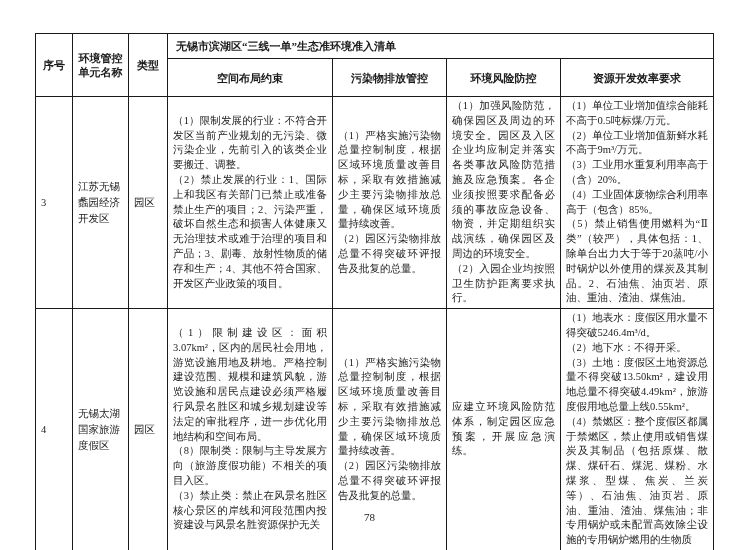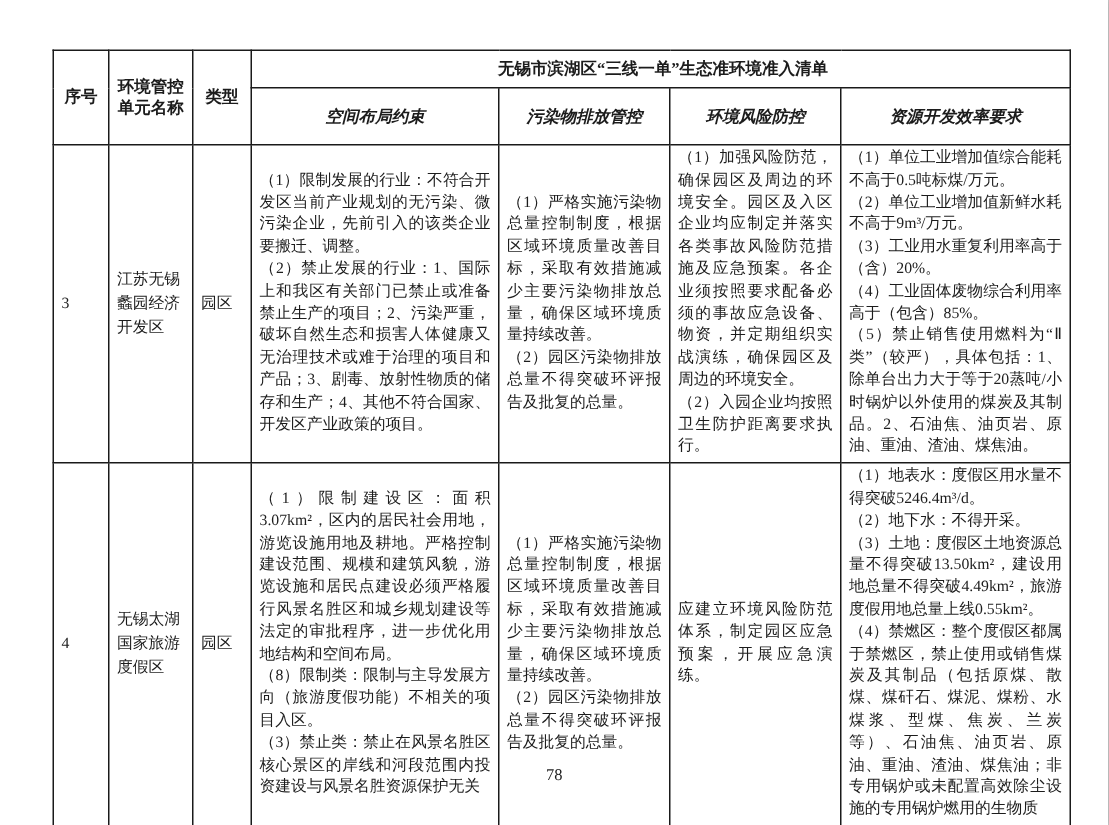--- a/index.html
+++ b/index.html
@@ -11,25 +11,25 @@
   table.doc-table {
     position:absolute; left:35px; top:33px; width:678px;
     border-collapse:collapse; table-layout:fixed;
     font-size:10.5px;
   }
   .doc-table th, .doc-table td {
     border:1px solid #1a1a1a; padding:2px 5px; vertical-align:middle;
     overflow:hidden;
   }
   .doc-table th { font-weight:bold; font-size:11px; line-height:14px; }
-  th.main-title { text-align:center; padding-left:8px; height:20px; }
-  .hdr-row2 th { text-align:center; height:33px;font-style:italic; }
+  th.main-title { text-align:left; padding-left:8px; height:20px; }
+  .hdr-row2 th { text-align:center; height:33px; }
   .hdr-left { text-align:center; }
   td.center-cell { text-align:left; line-height:16px; }
-  td.content-cell { text-align:justify; line-height:14.8px; vertical-align:middle;font-family:Liberation Serif, serif; }
+  td.content-cell { text-align:justify; line-height:14.8px; vertical-align:middle; }
   td.content-cell .para { margin:0; }
   tr.row-a { height:197px; }
   tr.row-b { height:216px; }
   .page-number {
     position:absolute; left:0; top:511px; width:100%;
     text-align:center; font-size:11px; color:#1c1c1c;
   }
 </style>
 </head>
 <body>

